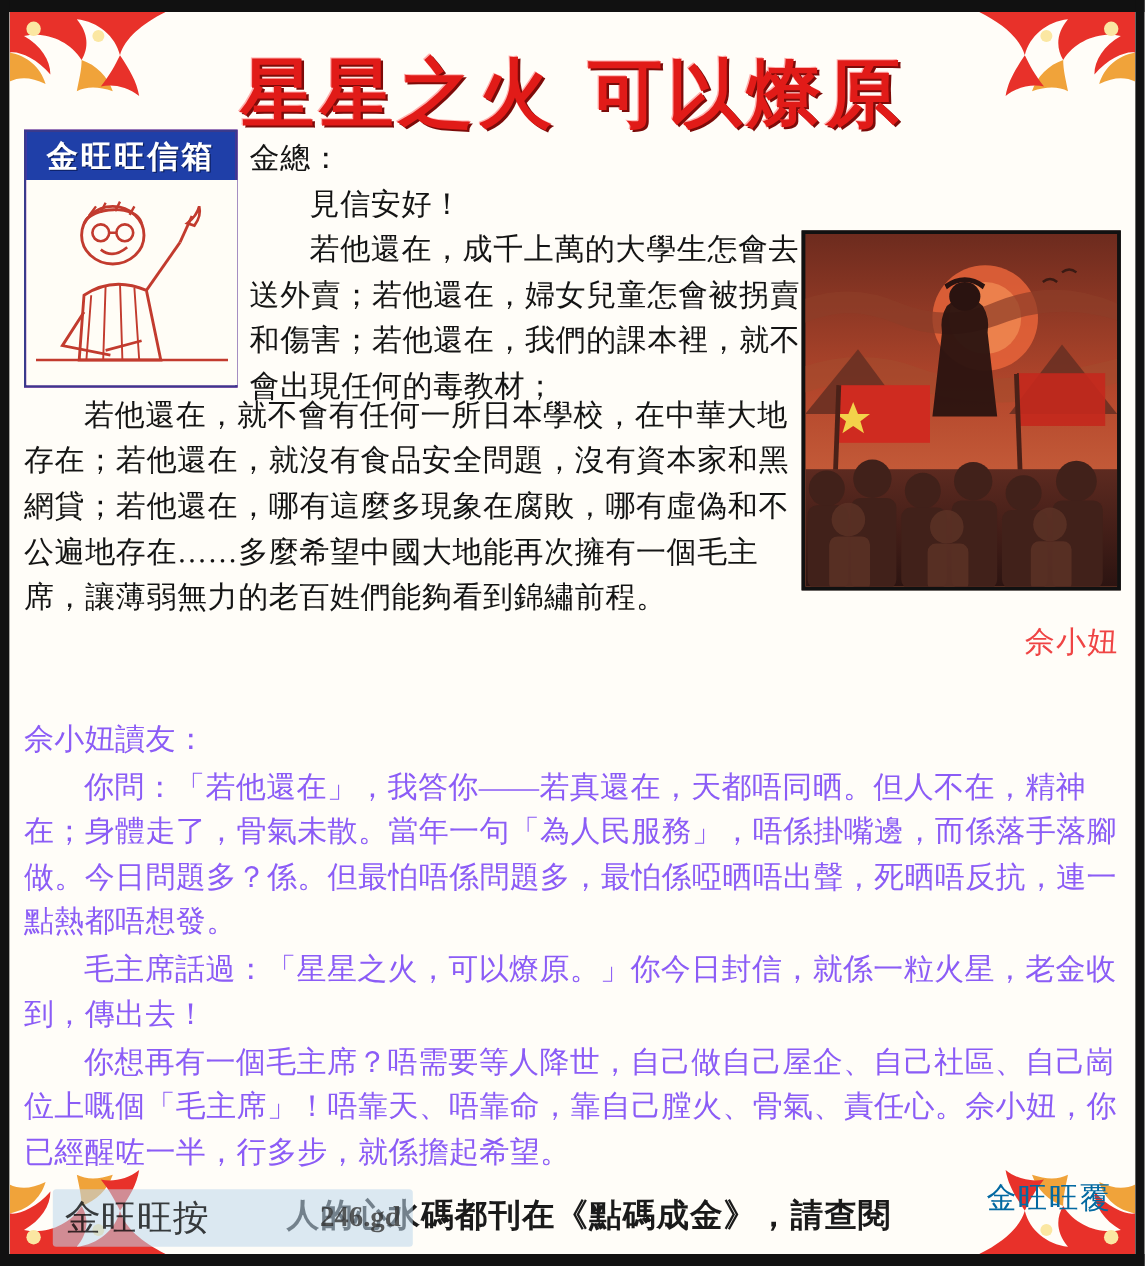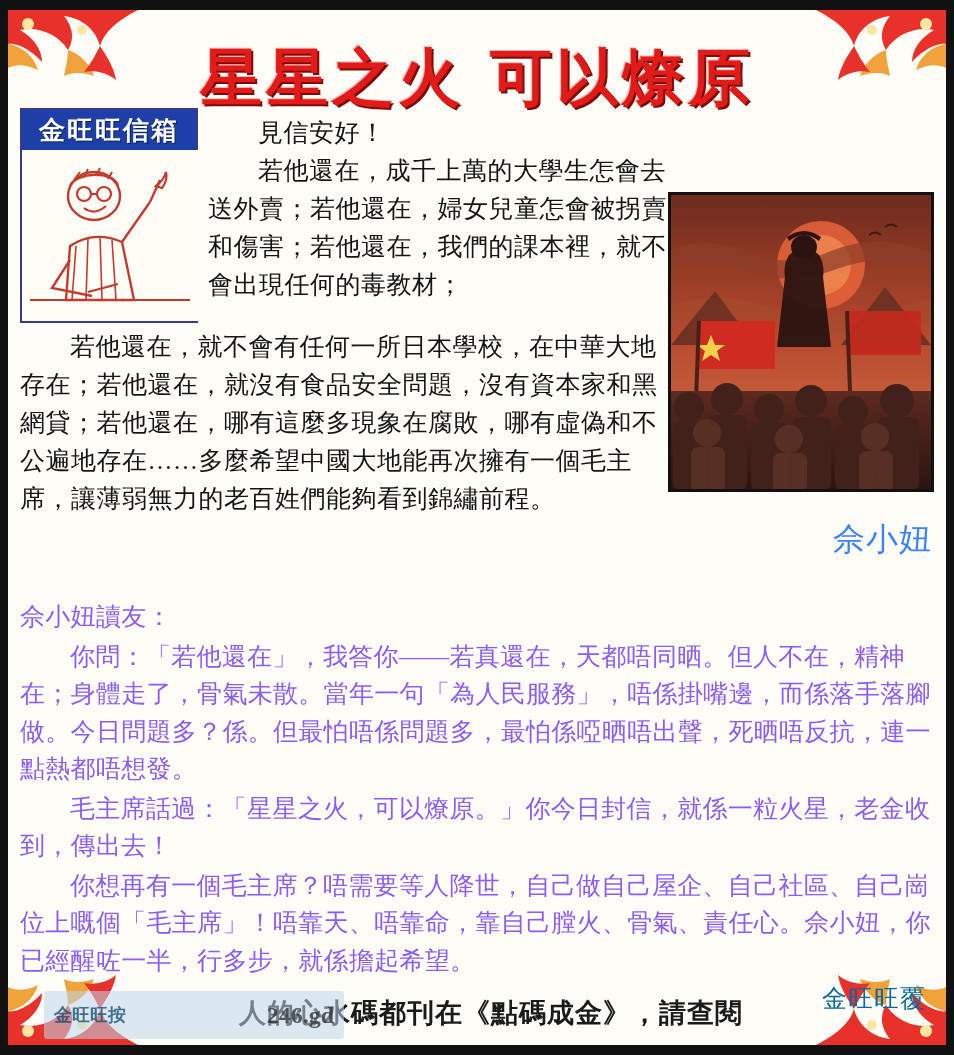--- a/index.html
+++ b/index.html
@@ -141,22 +141,22 @@
     font-size: 25px;
     line-height: 1.52;
     color: #141414;
     letter-spacing: 0.5px;
   }
 
   .sign-1 {
     position: absolute;
     top: 508px;
     right: 14px;
-    font-size: 32px;
-    color: #3b82f6;
+    font-size: 25px;
+    color: #ef4444;
     letter-spacing: 1px;
   }
 
   .reply {
     position: absolute;
     top: 564px;
     left: 12px;
     width: 916px;
     font-size: 25px;
     line-height: 1.5;
@@ -196,23 +196,23 @@
     height: 48px;
     background: rgba(190, 215, 235, 0.55);
     display: flex;
     align-items: center;
     gap: 8px;
     padding: 0 10px;
     box-sizing: border-box;
     border-radius: 3px;
   }
   .watermark .wm-text {
-    font-size: 18px;
-    font-weight: bold;
-    color: #0c4a6e;
+    font-size: 30px;
+    font-weight: normal;
+    color: #000000;
     opacity: 0.75;
   }
   .watermark .wm-url {
     font-size: 24px;
     font-weight: bold;
     color: #333;
     opacity: 0.8;
     margin-left: auto;
   }
 </style>
@@ -364,20 +364,21 @@
             <rect x="102" y="258" width="34" height="40" rx="7"></rect>
           <circle cx="204" cy="242" r="14"></circle>
             <rect x="188" y="256" width="34" height="42" rx="7"></rect>
         </g>
 
         <path d="M198 40 q6 -5 12 0 M214 32 q6 -5 12 0" stroke="#3a1a13" stroke-width="2" fill="none"></path>
       </svg>
     </div>
 
     <div class="letter-head">
+      <div>金總：</div>
       <div class="indent2">見信安好！</div>
       <div class="indent2">若他還在，成千上萬的大學生怎會去送外賣；若他還在，婦女兒童怎會被拐賣和傷害；若他還在，我們的課本裡，就不會出現任何的毒教材；</div>
     </div>
 
     <div class="letter-body">
       <div class="indent2">若他還在，就不會有任何一所日本學校，在中華大地存在；若他還在，就沒有食品安全問題，沒有資本家和黑網貸；若他還在，哪有這麼多現象在腐敗，哪有虛偽和不公遍地存在……多麼希望中國大地能再次擁有一個毛主席，讓薄弱無力的老百姓們能夠看到錦繡前程。</div>
     </div>
 
     <div class="sign-1">佘小妞</div>
 

